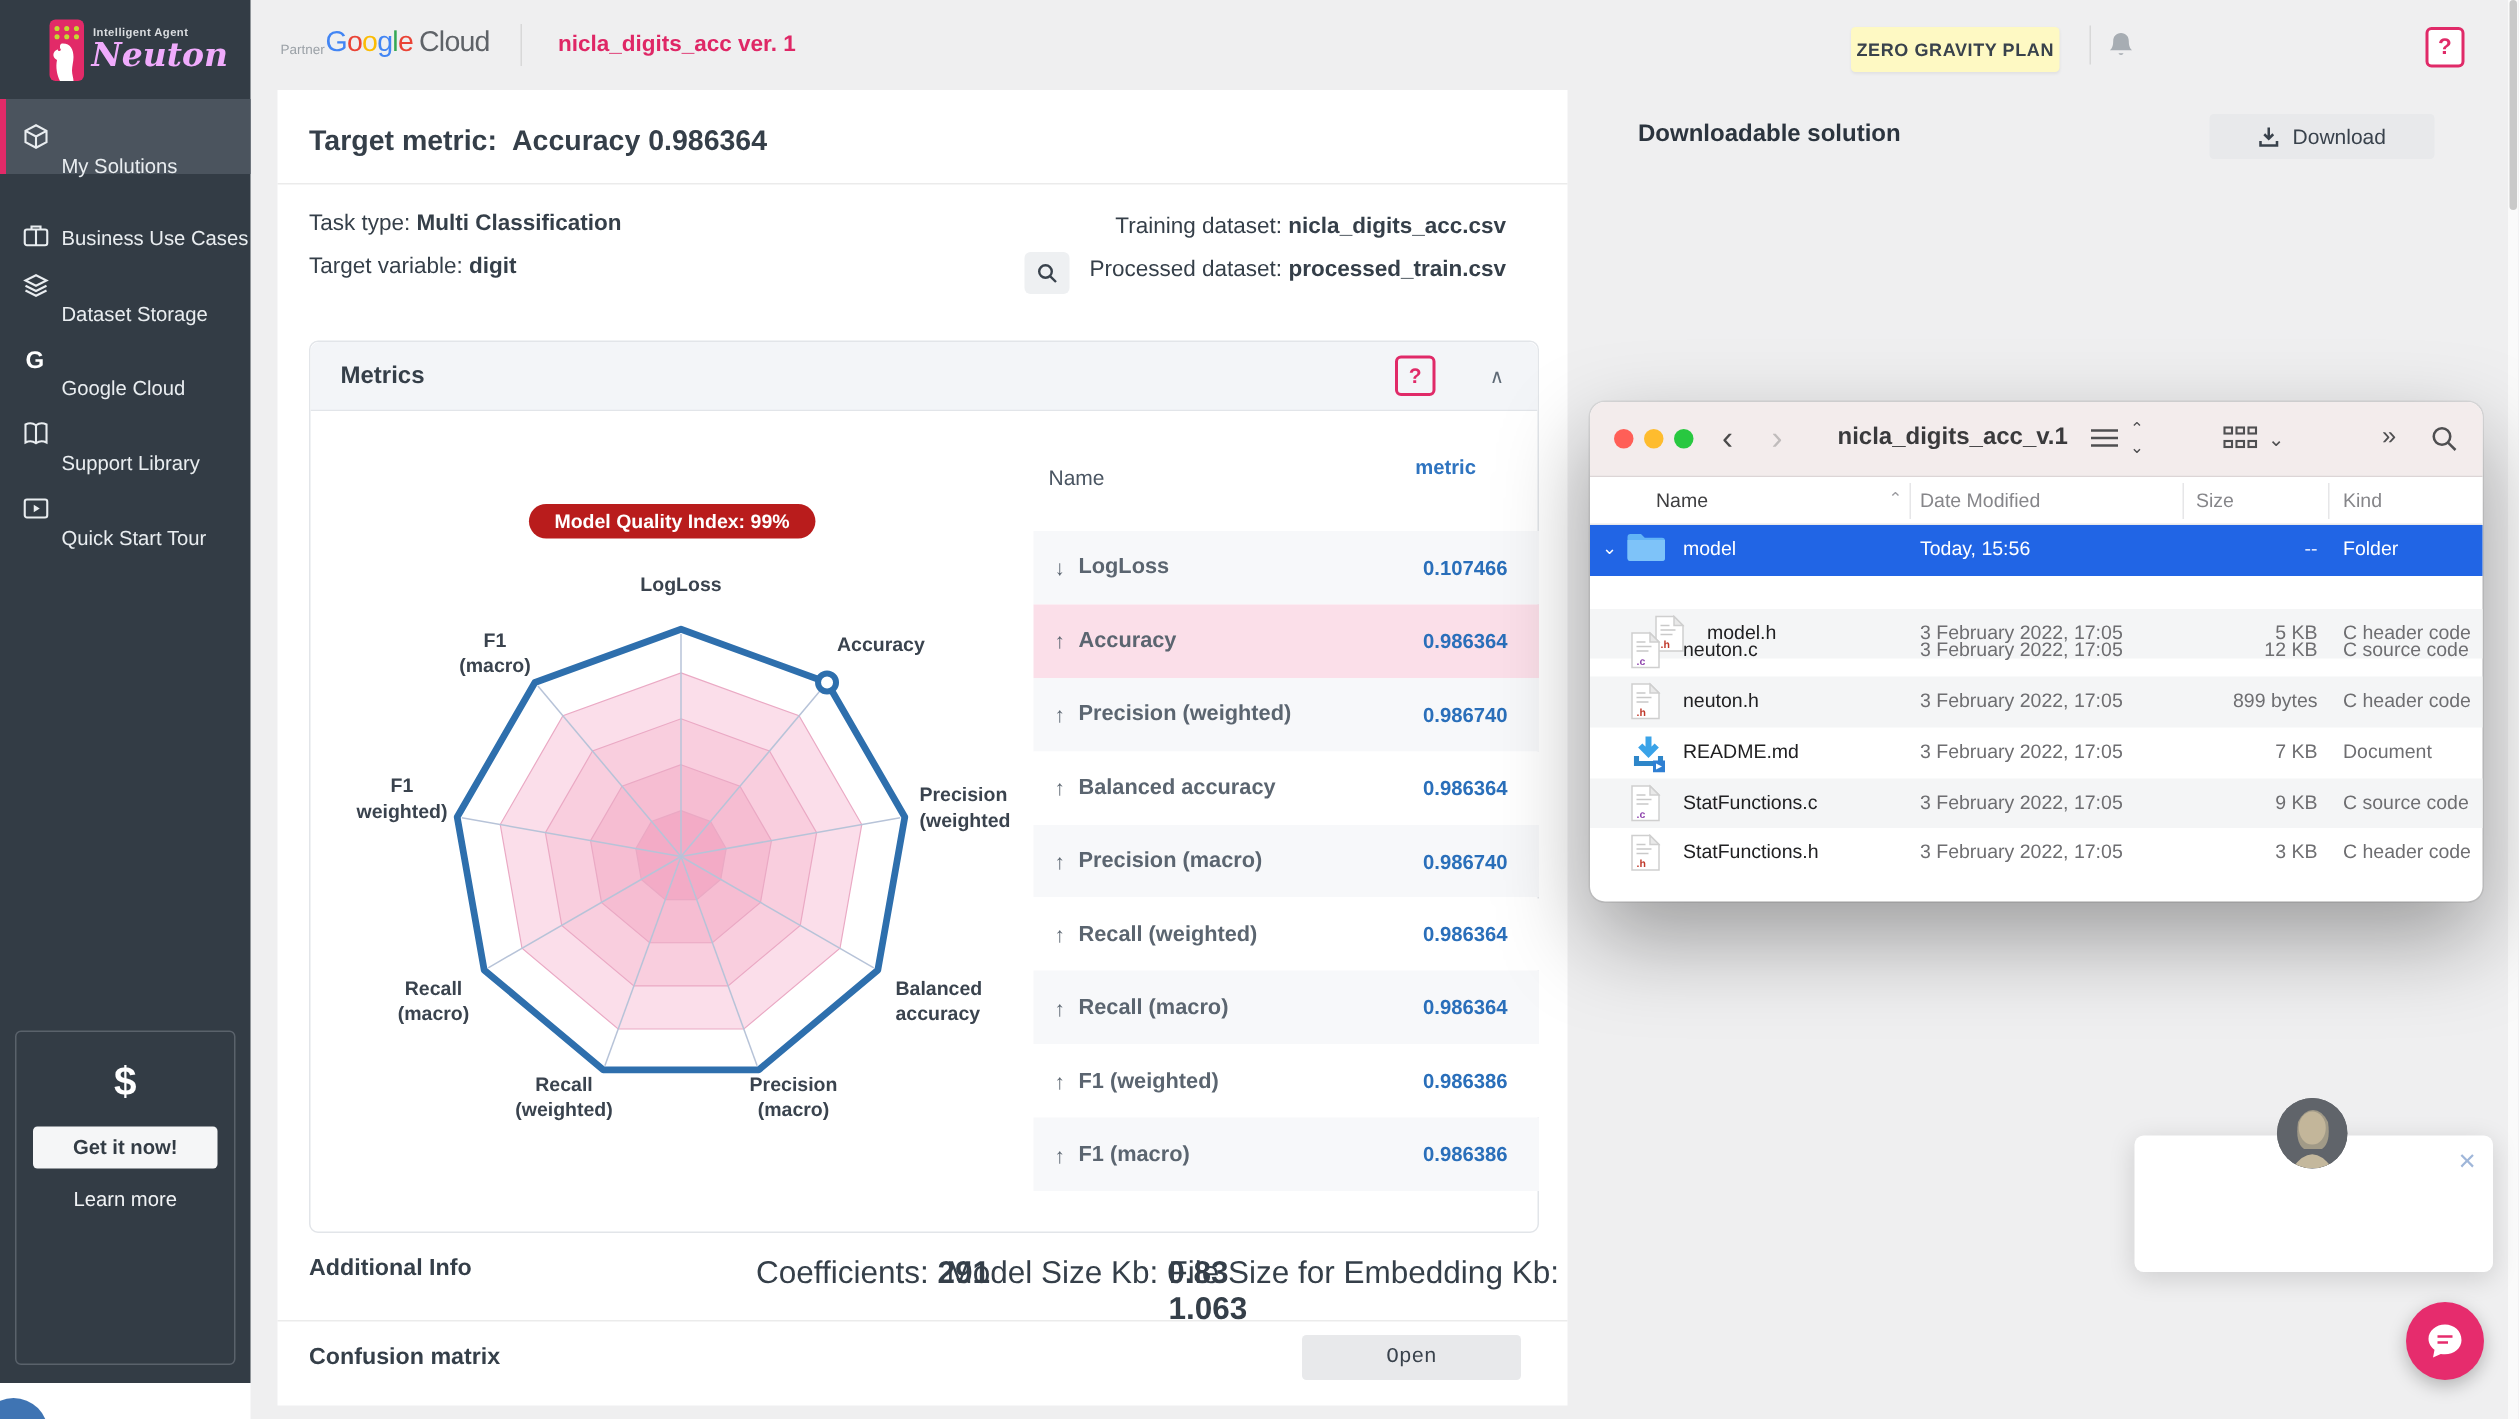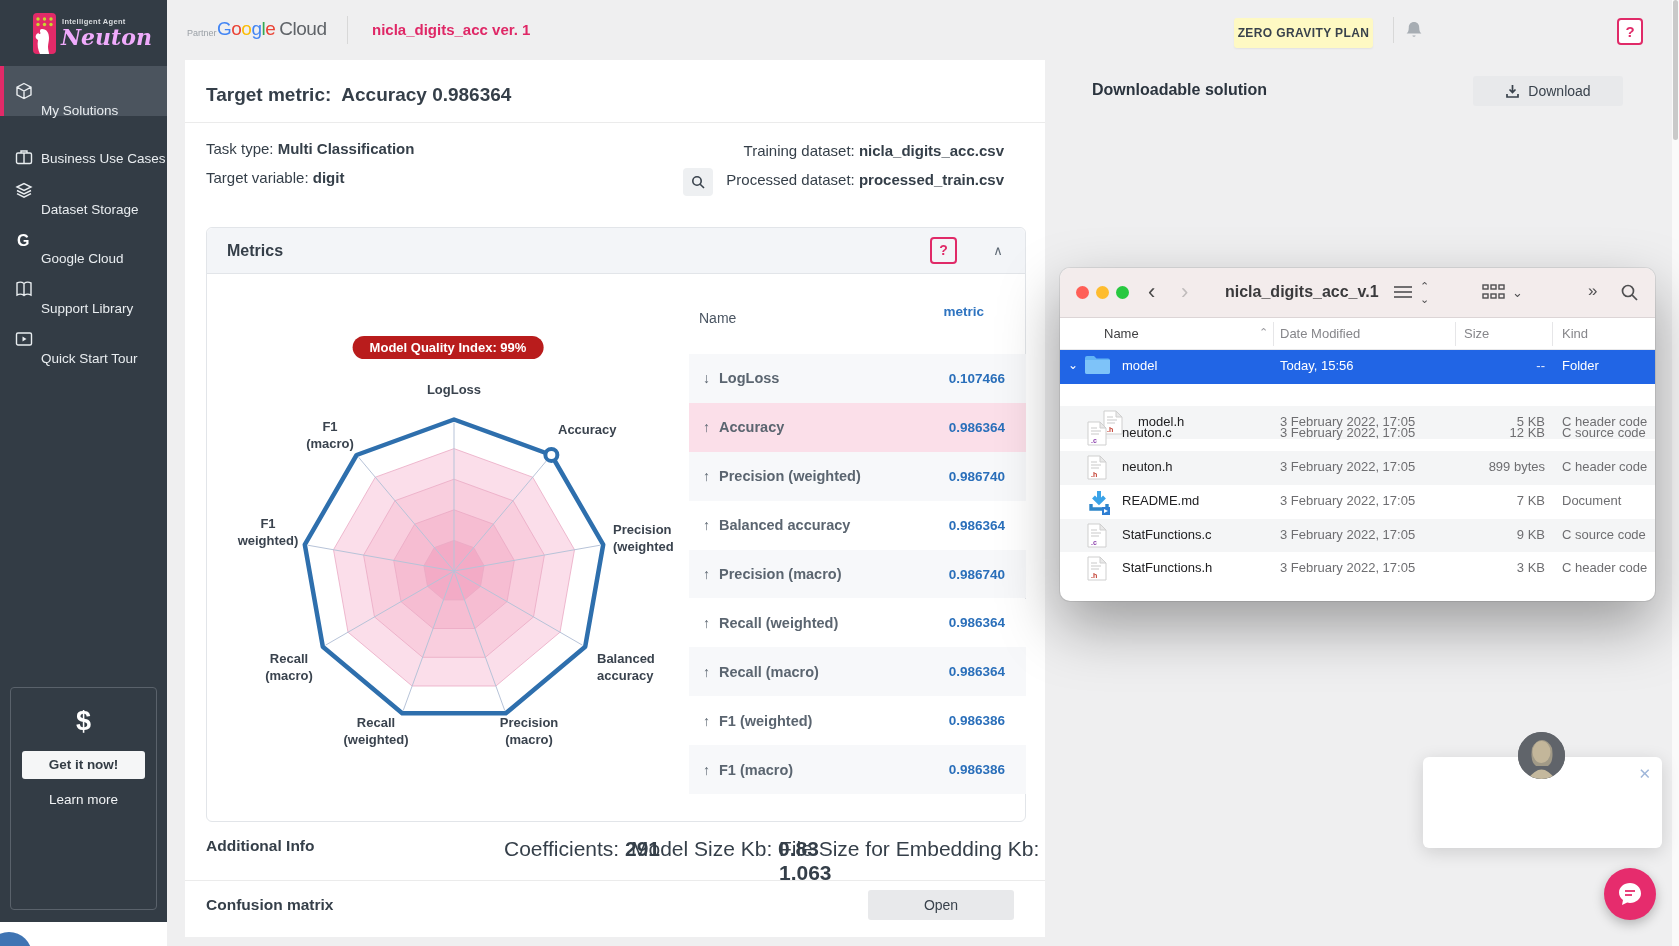--- a/index.html
+++ b/index.html
@@ -63,21 +63,21 @@
   #table-name-h { position:absolute; left:492px; top:82px; font-size:14px; color:#4a5562; }
   #table-val-h { position:absolute; left:461px; top:73px; width:337px; text-align:right; font-size:13.5px; font-weight:600; color:#2f74c0; line-height:22px; padding-right:21px; }
   .m-row { position:absolute; left:482px; width:337px; height:48.9px; display:flex; align-items:center; cursor:pointer; }
   .m-row .arrow { margin-left:14px; font-size:14px; color:#5b6570; width:16px; }
   .m-row .mname { font-size:14.5px; font-weight:600; color:#5b6570; }
   .m-row .mval { position:absolute; right:21px; font-size:13.5px; font-weight:bold; color:#2a6fba; }
 
   #addinfo-title { position:absolute; left:21px; top:777px; font-size:15.5px; font-weight:bold; color:#353f49; }
   .ai-item { position:absolute; top:777px; font-size:21px; color:#353f49; }
   #confusion-title { position:absolute; left:21px; top:836px; font-size:15.5px; font-weight:bold; color:#353f49; }
-  #open-btn { position:absolute; left:683px; top:830px; width:146px; height:30px; background:#e8e9eb; border:none; border-radius:3px; font-family:Liberation Sans, sans-serif; font-size:14px; color:#39424c; cursor:pointer; }
+  #open-btn { position:absolute; left:683px; top:830px; width:146px; height:30px; background:#e8e9eb; border:none; border-radius:3px; font-family:Liberation Mono, monospace; font-size:14px; color:#39424c; cursor:pointer; }
 
   
   #solution-title { left:1092px; top:81px; font-size:16px; font-weight:600; color:#2b343e; }
   #download-btn { left:1473px; top:76px; width:150px; height:30px; background:#e8e9eb; border:none; border-radius:3px; font-family:inherit; font-size:14px; color:#39424c; cursor:pointer; display:flex; align-items:center; justify-content:center; gap:8px; }
 
   
   #finder { left:1060px; top:268px; width:595px; height:333px; border-radius:10px; background:#ffffff; box-shadow:0 25px 60px rgba(0,0,0,.35), 0 0 0 1px rgba(0,0,0,.08); z-index:4; }
   #finder-titlebar { position:absolute; left:0; top:0; width:100%; height:50px; background:#f3ecec; border-radius:10px 10px 0 0; border-bottom:1px solid #dcd5d6; }
   .tl { position:absolute; top:18px; width:13px; height:13px; border-radius:50%; cursor:pointer; }
   #tl-red { left:16px; background:#ff5f57; }

